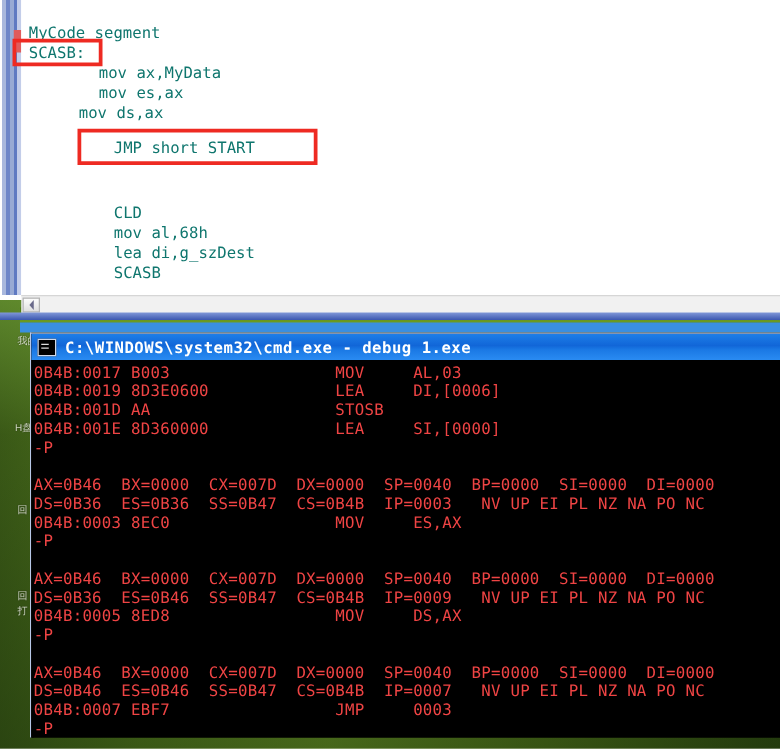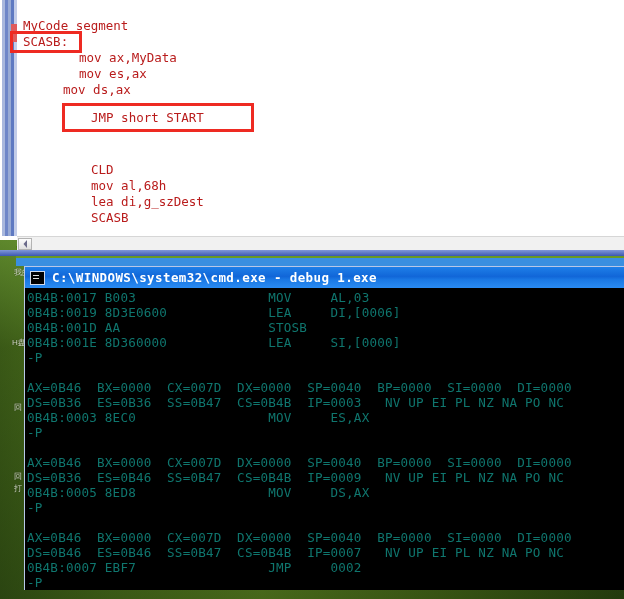--- a/index.html
+++ b/index.html
@@ -80,21 +80,21 @@
   }
   .code-area {
     position: absolute; left: 17px; top: 0; width: 607px; height: 236px;
     background: #ffffff;
   }
   .code-line {
     position: absolute;
     font-family: "DejaVu Sans Mono", monospace;
     font-size: 12.5px;
     line-height: 16px;
-    color: #b91c1c;
+    color: #0f766e;
     white-space: pre;
     letter-spacing: 0px;
   }
   .hl-box {
     position: absolute;
     border: 3px solid #ee2a22;
     background: transparent;
     box-sizing: border-box;
   }
   .hl-box-start { left: 10px; top: 31px; width: 72px; height: 22px; }
@@ -160,21 +160,21 @@
     position: absolute; left: 0; top: 21px; width: 600px; height: 312px;
     background: #000000;
     padding: 2px 0 0 2px;
     box-sizing: border-box;
     overflow: hidden;
   }
   .term-line {
     font-family: "DejaVu Sans Mono", monospace;
     font-size: 12.6px;
     line-height: 15px;
-    color: #0f766e;
+    color: #ef4444;
     white-space: pre;
     letter-spacing: .2px;
     height: 15px;
   }
   .term-line.blank { color: transparent; }
   .console-inner-edge {
     position: absolute; left: 0; top: 21px; width: 2px; height: 312px;
     background: #000;
   }
 </style>
@@ -247,20 +247,20 @@
         <div class="term-line">0B4B:0003 8EC0                 MOV     ES,AX</div>
         <div class="term-line">-P</div>
         <div class="term-line blank"> </div>
         <div class="term-line">AX=0B46  BX=0000  CX=007D  DX=0000  SP=0040  BP=0000  SI=0000  DI=0000</div>
         <div class="term-line">DS=0B36  ES=0B46  SS=0B47  CS=0B4B  IP=0009   NV UP EI PL NZ NA PO NC</div>
         <div class="term-line">0B4B:0005 8ED8                 MOV     DS,AX</div>
         <div class="term-line">-P</div>
         <div class="term-line blank"> </div>
         <div class="term-line">AX=0B46  BX=0000  CX=007D  DX=0000  SP=0040  BP=0000  SI=0000  DI=0000</div>
         <div class="term-line">DS=0B46  ES=0B46  SS=0B47  CS=0B4B  IP=0007   NV UP EI PL NZ NA PO NC</div>
-        <div class="term-line">0B4B:0007 EBF7                 JMP     0002</div>
+        <div class="term-line">0B4B:0007 EBF7                 JMP     0003</div>
         <div class="term-line">-P</div>
         <div class="term-line blank"> </div>
       </div>
     <div class="console-inner-edge"></div>
   </div>
 
 </div>
 
 </body></html>

